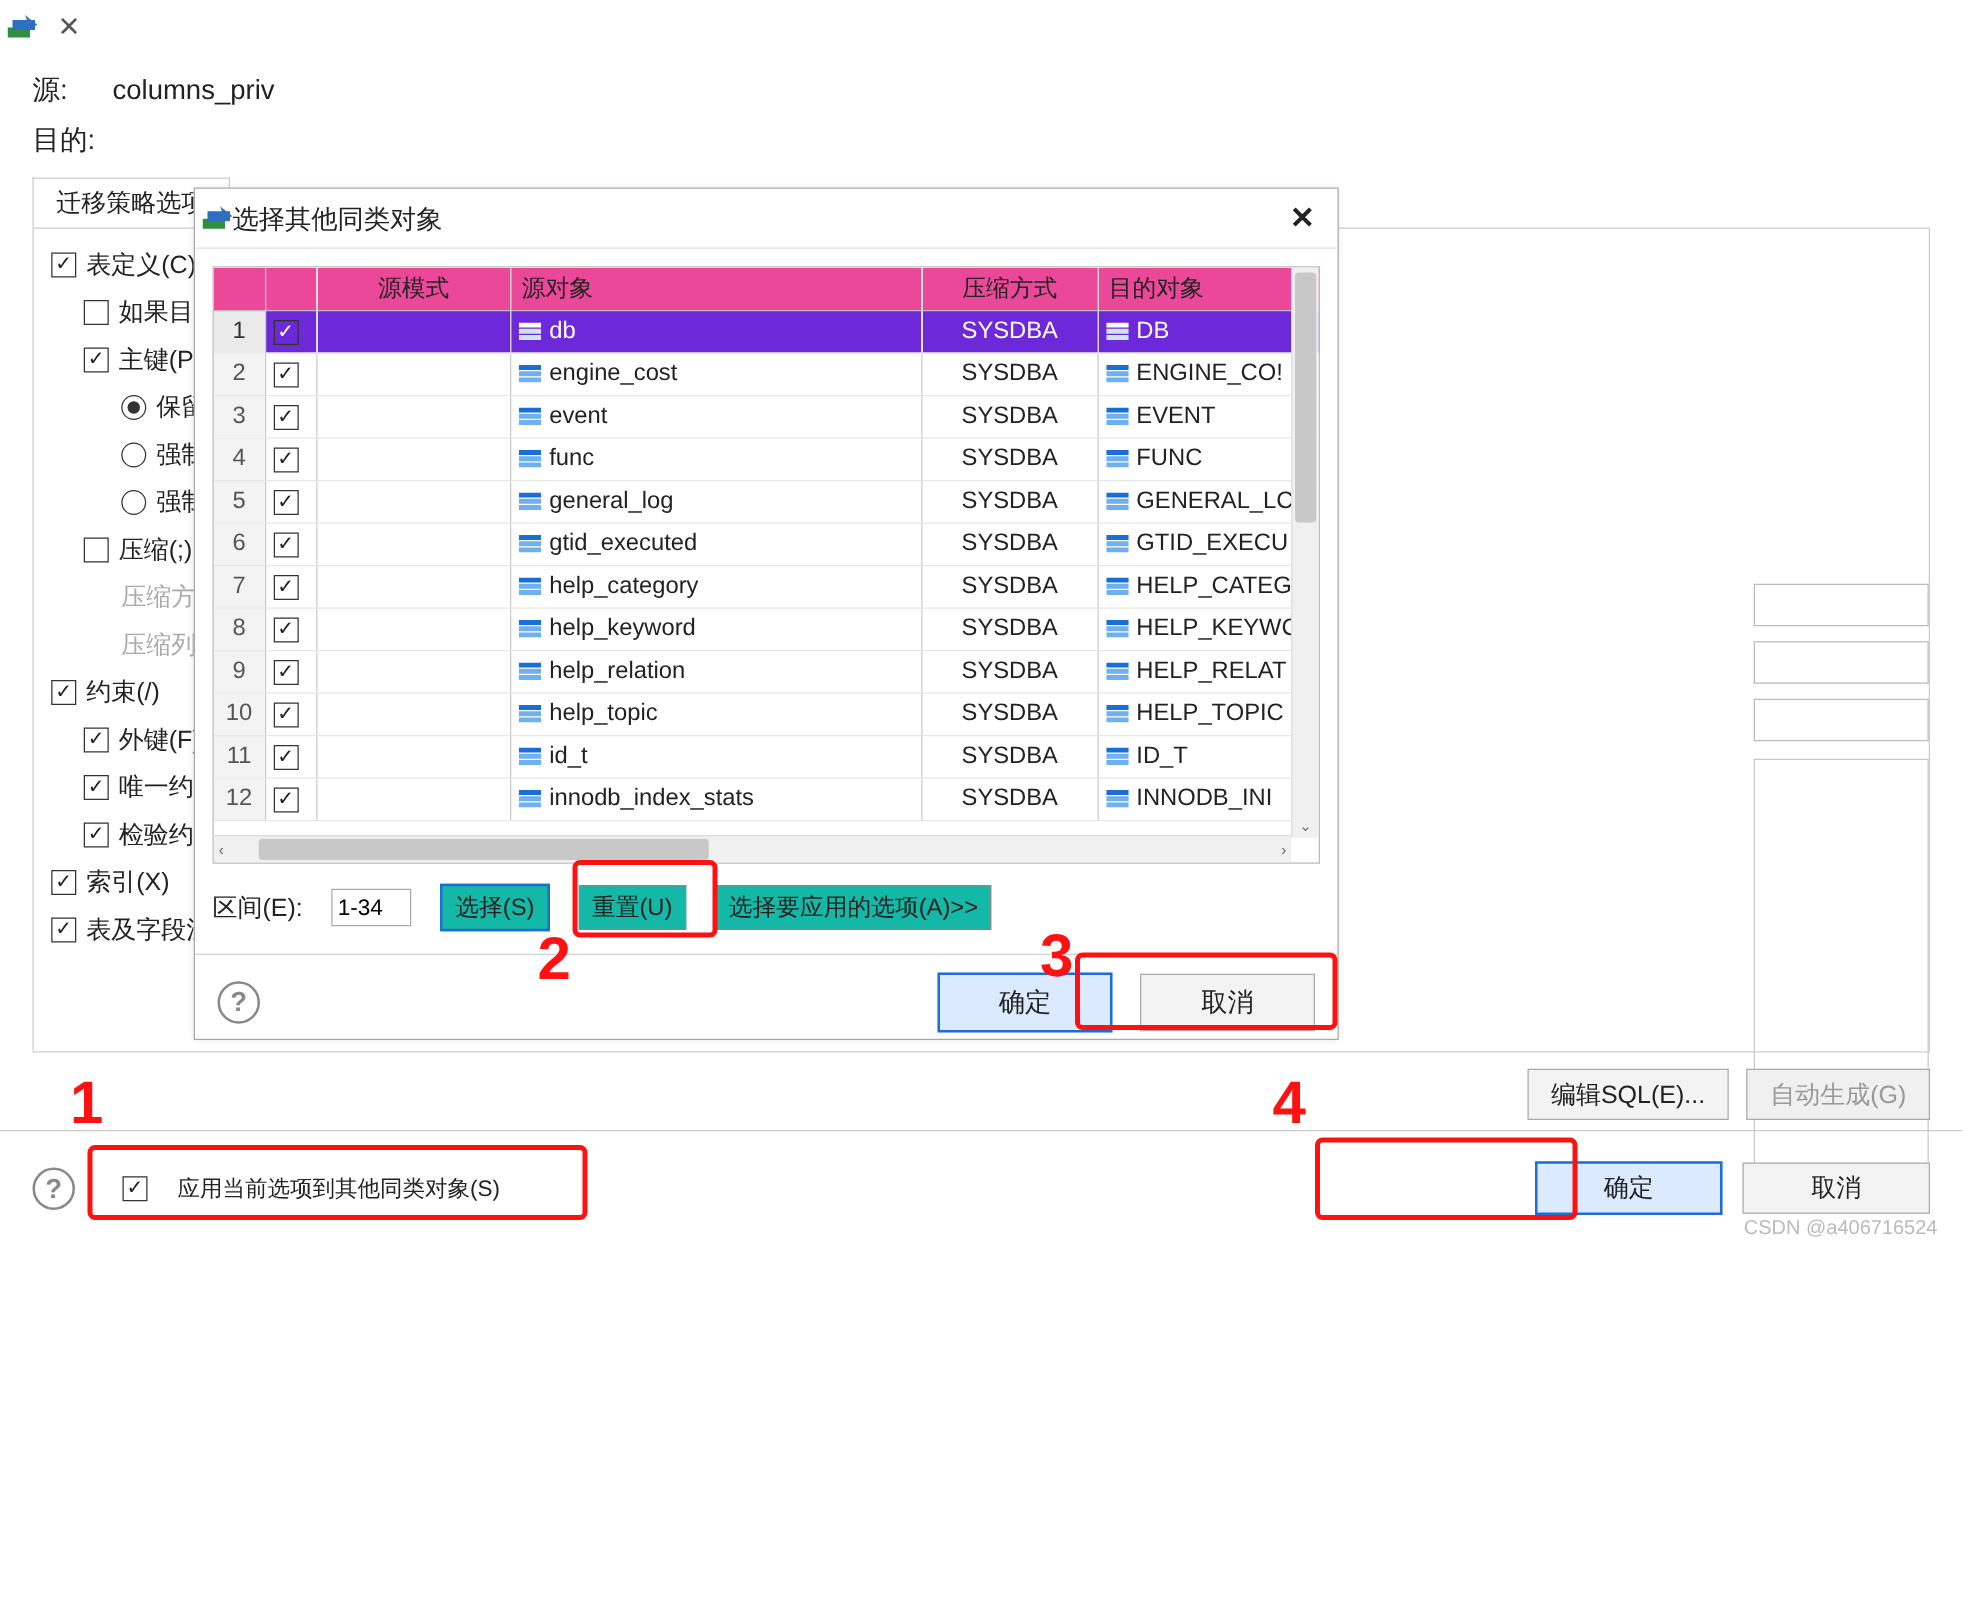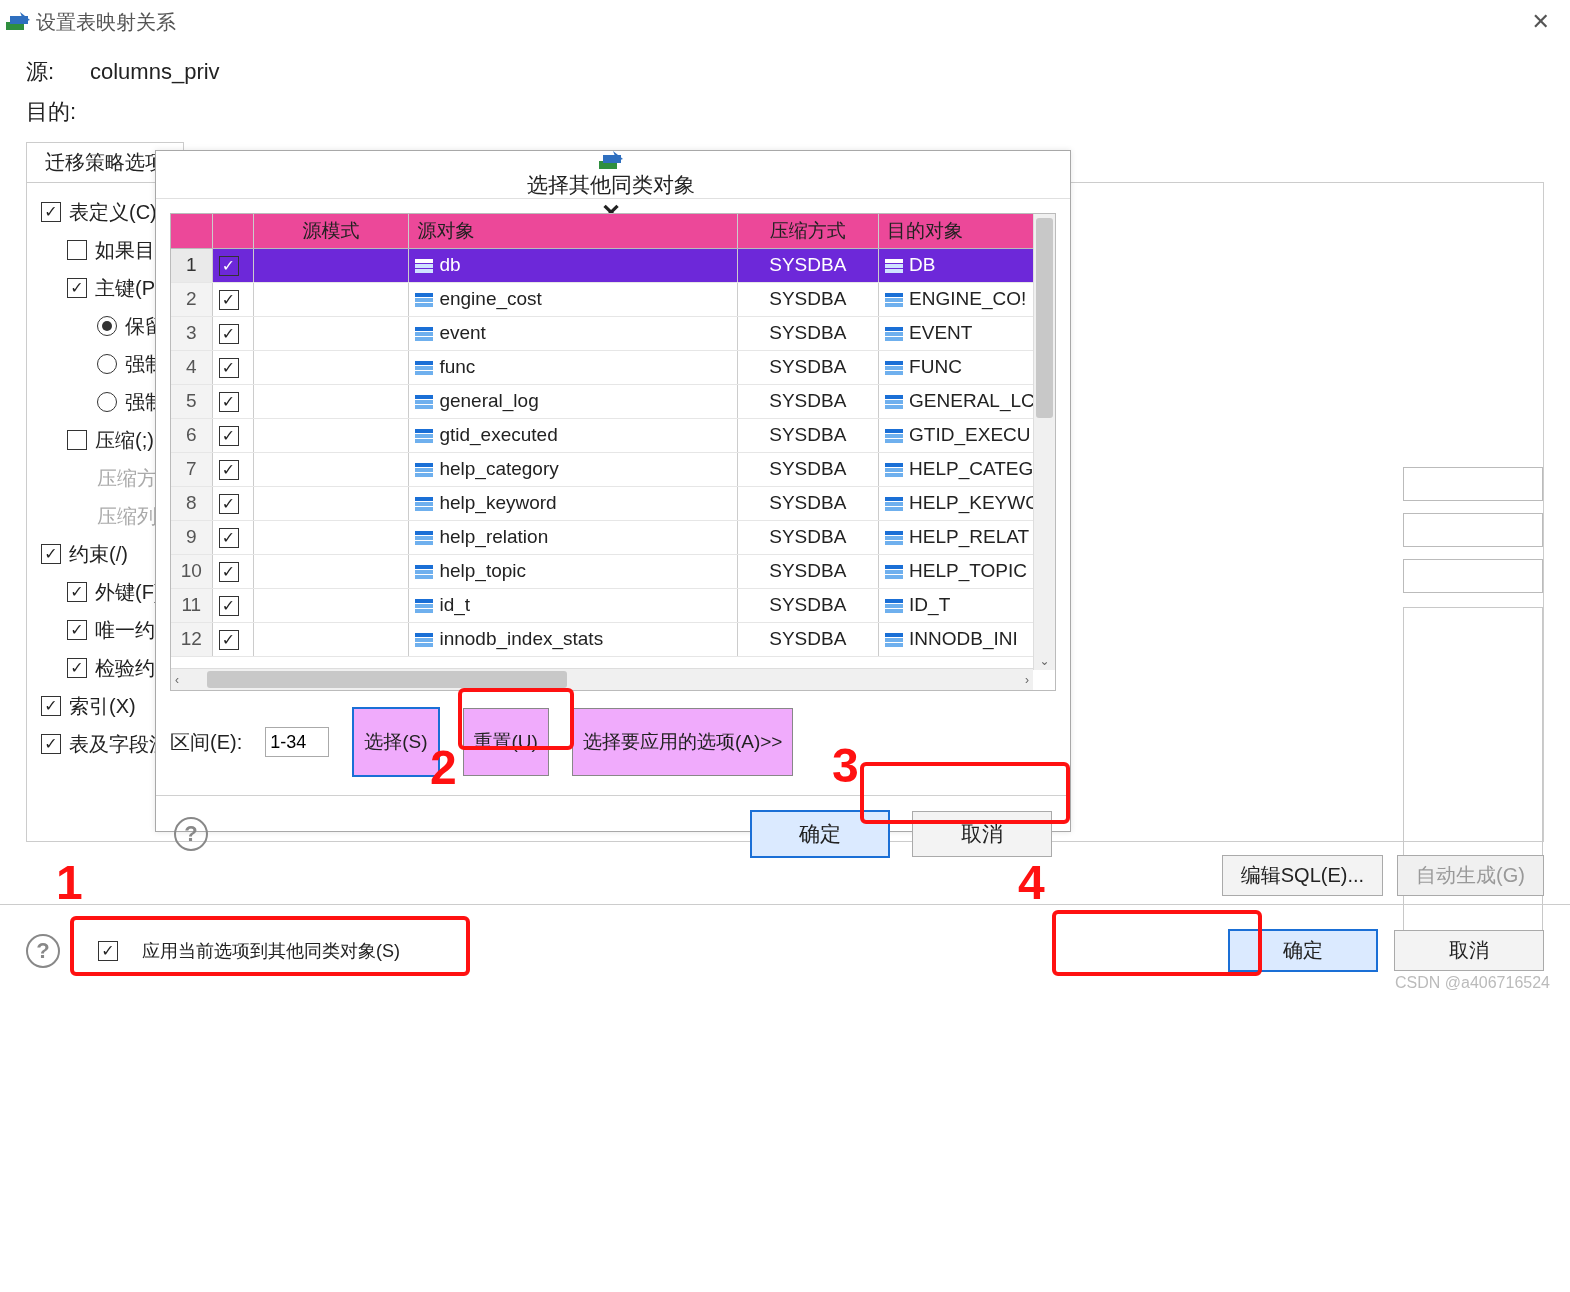--- a/index.html
+++ b/index.html
@@ -40,21 +40,21 @@
 
 .bottombar1 { position: absolute; left: 26px; right: 26px; top: 855px; display: flex; justify-content: flex-end; gap: 14px; }
 .bottombar2 { position: absolute; left: 0; right: 0; top: 904px; border-top: 1px solid #ccc; padding: 24px 26px; display: flex; align-items: center; gap: 16px; }
 .btn { border: 1px solid #aaa; background: #f3f3f3; padding: 6px 18px; font-size: 20px; }
 .btn.primary { border: 2px solid #1a6fd6; background: #dbeaff; }
 .btn.disabled { color: #999; background: #f0f0f0; }
 .helpround { width: 34px; height: 34px; border: 2px solid #888; border-radius: 50%; color: #888; display: inline-flex; align-items: center; justify-content: center; font-size: 22px; font-weight: bold; }
 
 
 .modal { position: absolute; left: 155px; top: 150px; width: 916px; height: 682px; border: 1px solid #a8a8a8; background: #fff; box-shadow: 0 0 6px rgba(0,0,0,.1); }
-.modal .mtitle { display: flex; align-items: center; height: 48px; padding: 0 10px 0 6px; border-bottom: 1px solid #e0e0e0; flex-direction: column; }
+.modal .mtitle { display: flex; align-items: center; height: 48px; padding: 0 10px 0 6px; border-bottom: 1px solid #e0e0e0; }
 .modal .mtitle .t { flex: 1; font-size: 21px; }
 .modal .mtitle .x { font-size: 24px; padding: 0 8px; font-weight: bold; }
 
 .gridwrap { margin: 14px 14px 0 14px; border: 1px solid #bbb; height: 478px; position: relative; overflow: hidden; }
 .grid { border-collapse: collapse; width: 100%; table-layout: fixed; }
 .grid th, .grid td { border-right: 1px solid #ccc; border-bottom: 1px solid #e6e6e6; height: 34px; font-size: 19px; white-space: nowrap; overflow: hidden; text-overflow: clip; }
 .grid th:last-child, .grid td:last-child { border-right: none; }
 .grid th { background: #ec4899; font-weight: normal; text-align: center; border-bottom: 1px solid #bbb; }
 .grid td.rownum { background: #f3f3f3; text-align: center; color: #555; }
 .grid td.chk { text-align: center; }
@@ -71,21 +71,21 @@
 .vscroll { position: absolute; right: 0; top: 0; width: 22px; height: 456px; background: #f0f0f0; border-left: 1px solid #ddd; }
 .vscroll .thumb { position: absolute; left: 2px; right: 2px; top: 4px; height: 200px; background: #c8c8c8; border-radius: 3px; }
 .vscroll .dn { position: absolute; bottom: 2px; left: 0; right: 0; text-align: center; color: #666; font-size: 12px; }
 .hscroll { position: absolute; left: 0; right: 22px; bottom: 0; height: 22px; background: #f0f0f0; border-top: 1px solid #ddd; }
 .hscroll .thumb { position: absolute; top: 2px; bottom: 2px; left: 36px; width: 360px; background: #c8c8c8; border-radius: 3px; }
 .hscroll .lt { position: absolute; left: 4px; top: 0; bottom: 0; display: flex; align-items: center; color: #666; font-size: 12px; }
 .hscroll .rt { position: absolute; right: 4px; top: 0; bottom: 0; display: flex; align-items: center; color: #666; font-size: 12px; }
 
 .rangebar { display: flex; align-items: center; gap: 23px; margin: 16px 14px 0 14px; font-size: 20px; }
 .rangebar input { width: 64px; height: 30px; border: 1px solid #aaa; font-size: 18px; padding: 0 4px; }
-.rangebar .sbtn { border: 1px solid #888; background: #f0abfc; padding: 20px 10px; font-size: 19px; }
+.rangebar .sbtn { border: 1px solid #888; background: #14b8a6; padding: 4px 10px; font-size: 19px; }
 .rangebar .sbtn.focus { border: 2px solid #1a6fd6; }
 
 .modal .sep { border-top: 1px solid #d0d0d0; margin-top: 18px; }
 .modal .mfoot { display: flex; align-items: center; padding: 14px 18px; gap: 22px; }
 .modal .mfoot .sp { flex: 1; }
 .modal .mfoot .btn { min-width: 140px; text-align: center; padding: 8px 0; font-size: 21px; }
 
 .appicon svg, .modal .appicon svg { display: block; }
 
 
@@ -101,21 +101,20 @@
 <div class="win">
 
   <div class="titlebar">
     <span class="appicon">
       <svg width="24" height="20">
           <rect x="0" y="10" width="18" height="8" fill="#2f8f3f"></rect>
           <rect x="4" y="4" width="18" height="8" fill="#2f6fbf"></rect>
           <polygon points="14,0 24,8 18,10" fill="#2f6fbf"></polygon>
         </svg>
     </span>
-    <span class="title">设置表映射关系</span>
     <span class="close">✕</span>
   </div>
 
   <div class="hdrblock">
     <div class="row">
       <div class="lab">源:</div>
       <div class="val">columns_priv</div>
     </div>
     <div class="row">
       <div class="lab">目的:</div>

